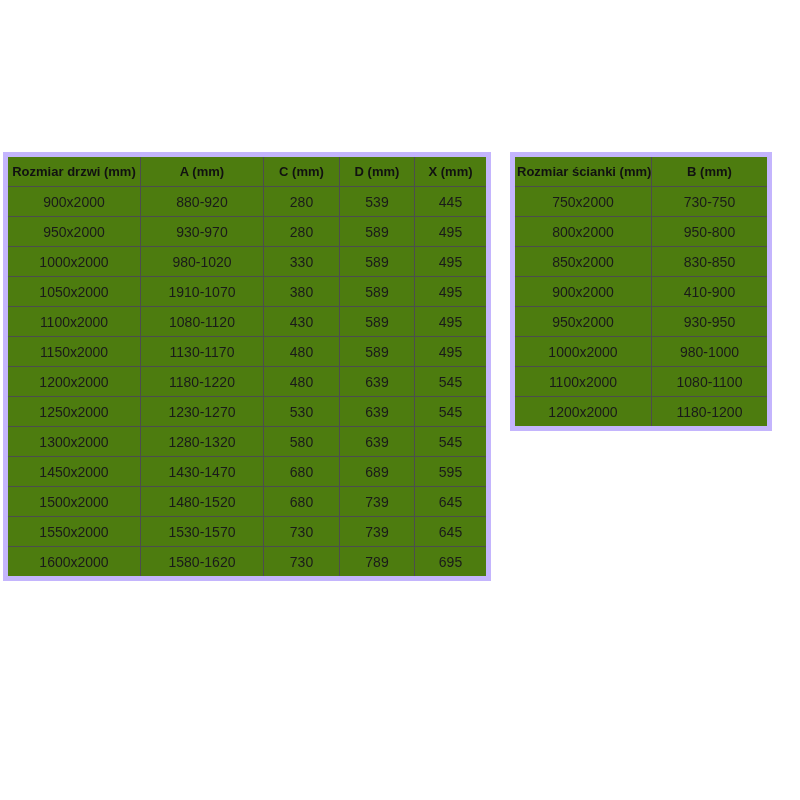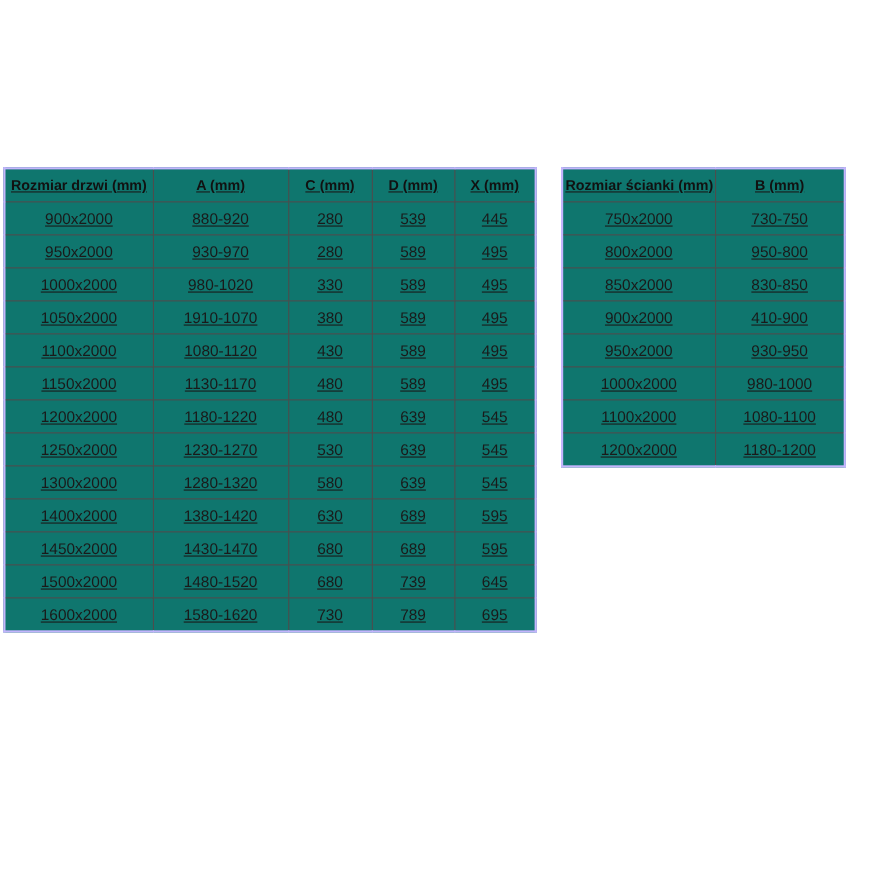--- a/index.html
+++ b/index.html
@@ -13,23 +13,22 @@
     height: 800px;
     background: #ffffff;
     overflow: hidden;
     font-family: "Liberation Sans", "DejaVu Sans", sans-serif;
     color: #1a1a1a;
   }
   table.spec-table {
     position: absolute;
     border-collapse: collapse;
     table-layout: fixed;
-    background: #0f766e;
-    border: 2px solid #c4b5fd;
-    text-decoration: underline;
+    background: #4d7c0f;
+    border: 5px solid #c4b5fd;
   }
   table.spec-table th,
   table.spec-table td {
     border: 1px solid #4d4d4d;
     text-align: center;
     vertical-align: middle;
     padding: 0 2px;
     height: 29px;
     white-space: nowrap;
     overflow: hidden;
@@ -135,41 +134,41 @@
           <td>545</td>
         </tr>
         <tr>
           <td>1300x2000</td>
           <td>1280-1320</td>
           <td>580</td>
           <td>639</td>
           <td>545</td>
         </tr>
         <tr>
-          <td>1400x2000</td>
-          <td>1380-1420</td>
-          <td>630</td>
-          <td>689</td>
-          <td>595</td>
-        </tr>
-        <tr>
           <td>1450x2000</td>
           <td>1430-1470</td>
           <td>680</td>
           <td>689</td>
           <td>595</td>
         </tr>
         <tr>
           <td>1500x2000</td>
           <td>1480-1520</td>
           <td>680</td>
           <td>739</td>
           <td>645</td>
         </tr>
         <tr>
+          <td>1550x2000</td>
+          <td>1530-1570</td>
+          <td>730</td>
+          <td>739</td>
+          <td>645</td>
+        </tr>
+        <tr>
           <td>1600x2000</td>
           <td>1580-1620</td>
           <td>730</td>
           <td>789</td>
           <td>695</td>
         </tr>
       </tbody>
     </table>
   <table class="spec-table right-table">
       <colgroup>

